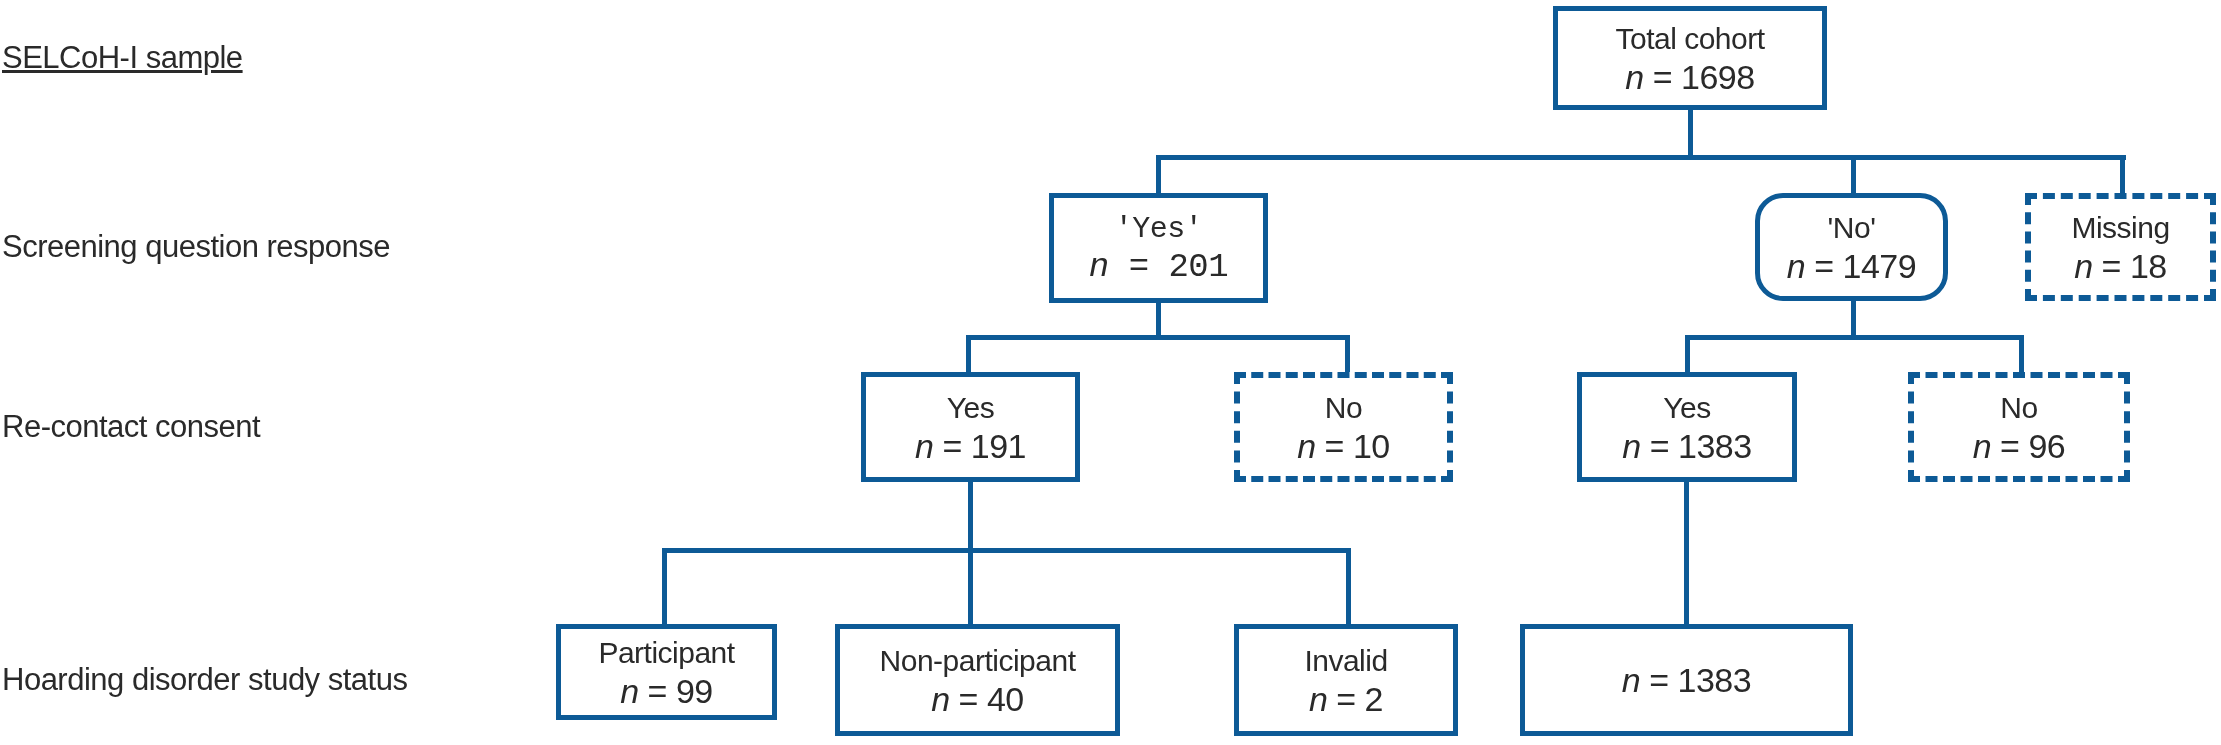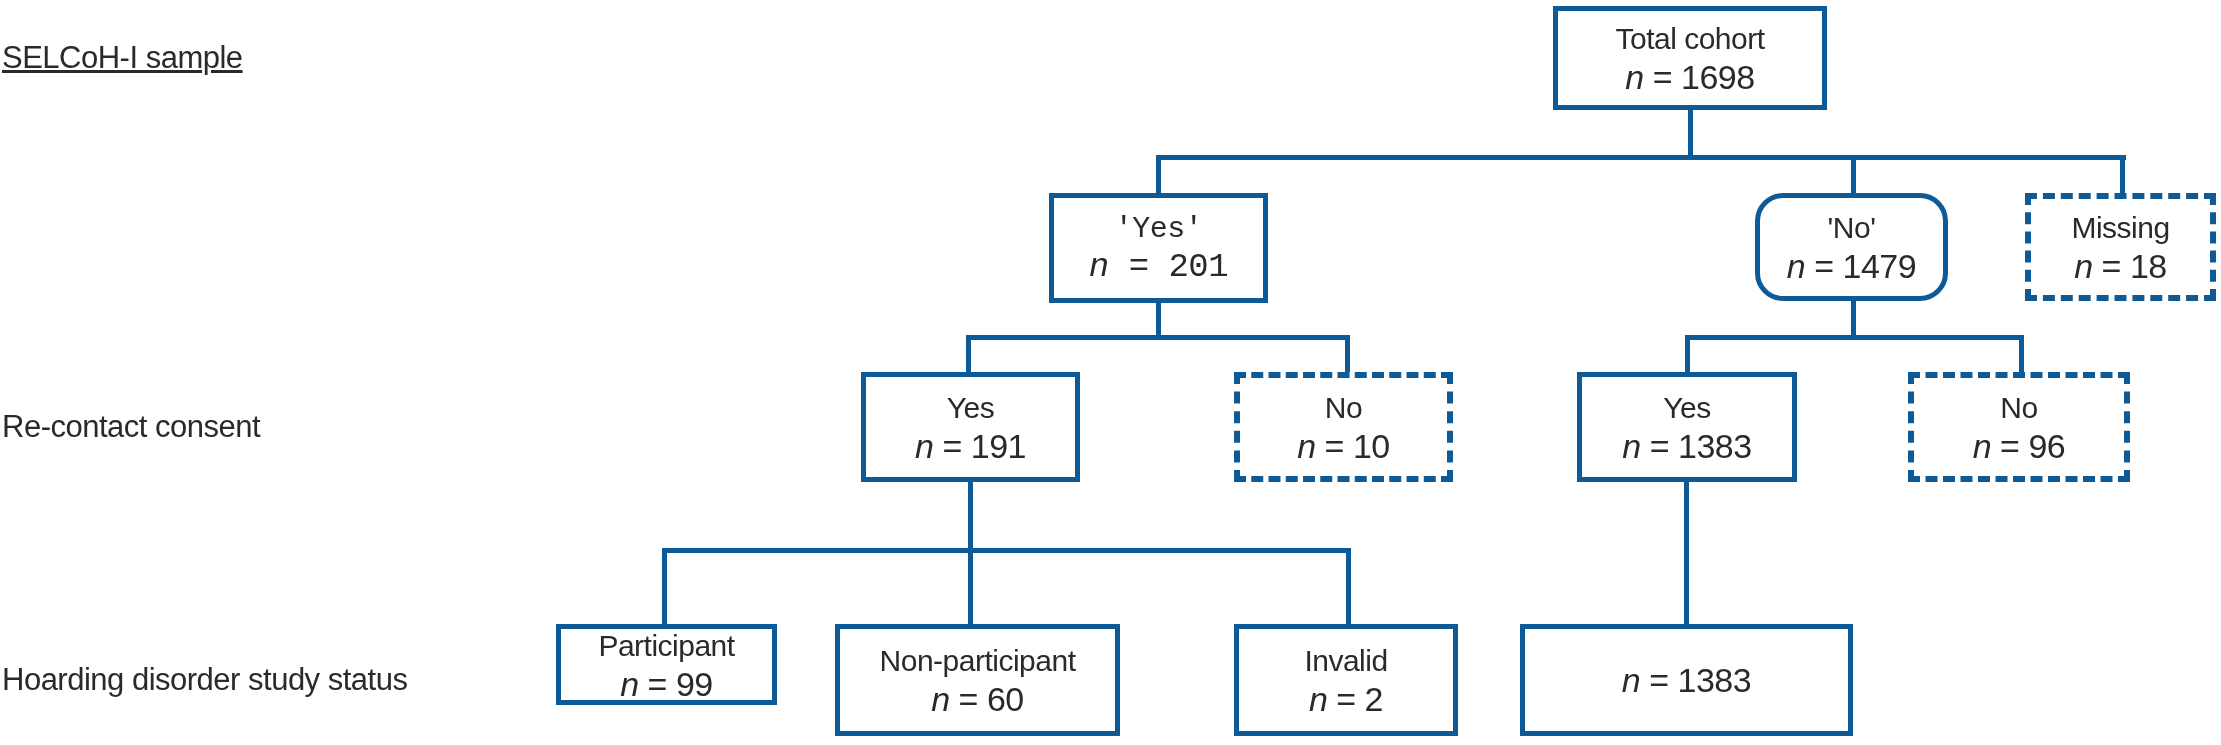--- a/index.html
+++ b/index.html
@@ -57,20 +57,21 @@
     background:var(--blue);
     z-index:1;
   }
 </style>
 </head>
 <body>
 
 <div id="figure">
 
   <div class="row-label" style="top:40px;text-decoration:underline;">SELCoH-I sample</div>
+  <div class="row-label" style="top:229px;">Screening question response</div>
   <div class="row-label" style="top:409px;">Re-contact consent</div>
   <div class="row-label" style="top:662px;">Hoarding disorder study status</div>
 
   <div class="conn" style="left:1688px;top:108px;width:5px;height:50px;"></div>
   <div class="conn" style="left:1156px;top:155px;width:970px;height:5px;"></div>
   <div class="conn" style="left:1156px;top:155px;width:5px;height:42px;"></div>
   <div class="conn" style="left:1851px;top:155px;width:5px;height:42px;"></div>
   <div class="conn" style="left:2120px;top:155px;width:5px;height:42px;"></div>
 
   <div class="conn" style="left:1156px;top:300px;width:5px;height:40px;"></div>
@@ -124,28 +125,28 @@
   <div class="node solid" style="left:1577px;top:372px;width:220px;height:110px;">
     <div class="label">Yes</div>
     <div class="nline">n = 1383</div>
   </div>
 
   <div class="node dashed" style="left:1908px;top:372px;width:222px;height:110px;">
     <div class="label">No</div>
     <div class="nline">n = 96</div>
   </div>
 
-  <div class="node solid" style="left:556px;top:624px;width:221px;height:81px;">
+  <div class="node solid" style="left:556px;top:624px;width:221px;height:96px;">
     <div class="label">Participant</div>
     <div class="nline">n = 99</div>
   </div>
 
   <div class="node solid" style="left:835px;top:624px;width:285px;height:112px;">
     <div class="label">Non-participant</div>
-    <div class="nline">n = 60</div>
+    <div class="nline">n = 40</div>
   </div>
 
   <div class="node solid" style="left:1234px;top:624px;width:224px;height:112px;">
     <div class="label">Invalid</div>
     <div class="nline">n = 2</div>
   </div>
 
   <div class="node solid" style="left:1520px;top:624px;width:333px;height:112px;">
     <div class="nline">n = 1383</div>
   </div>

